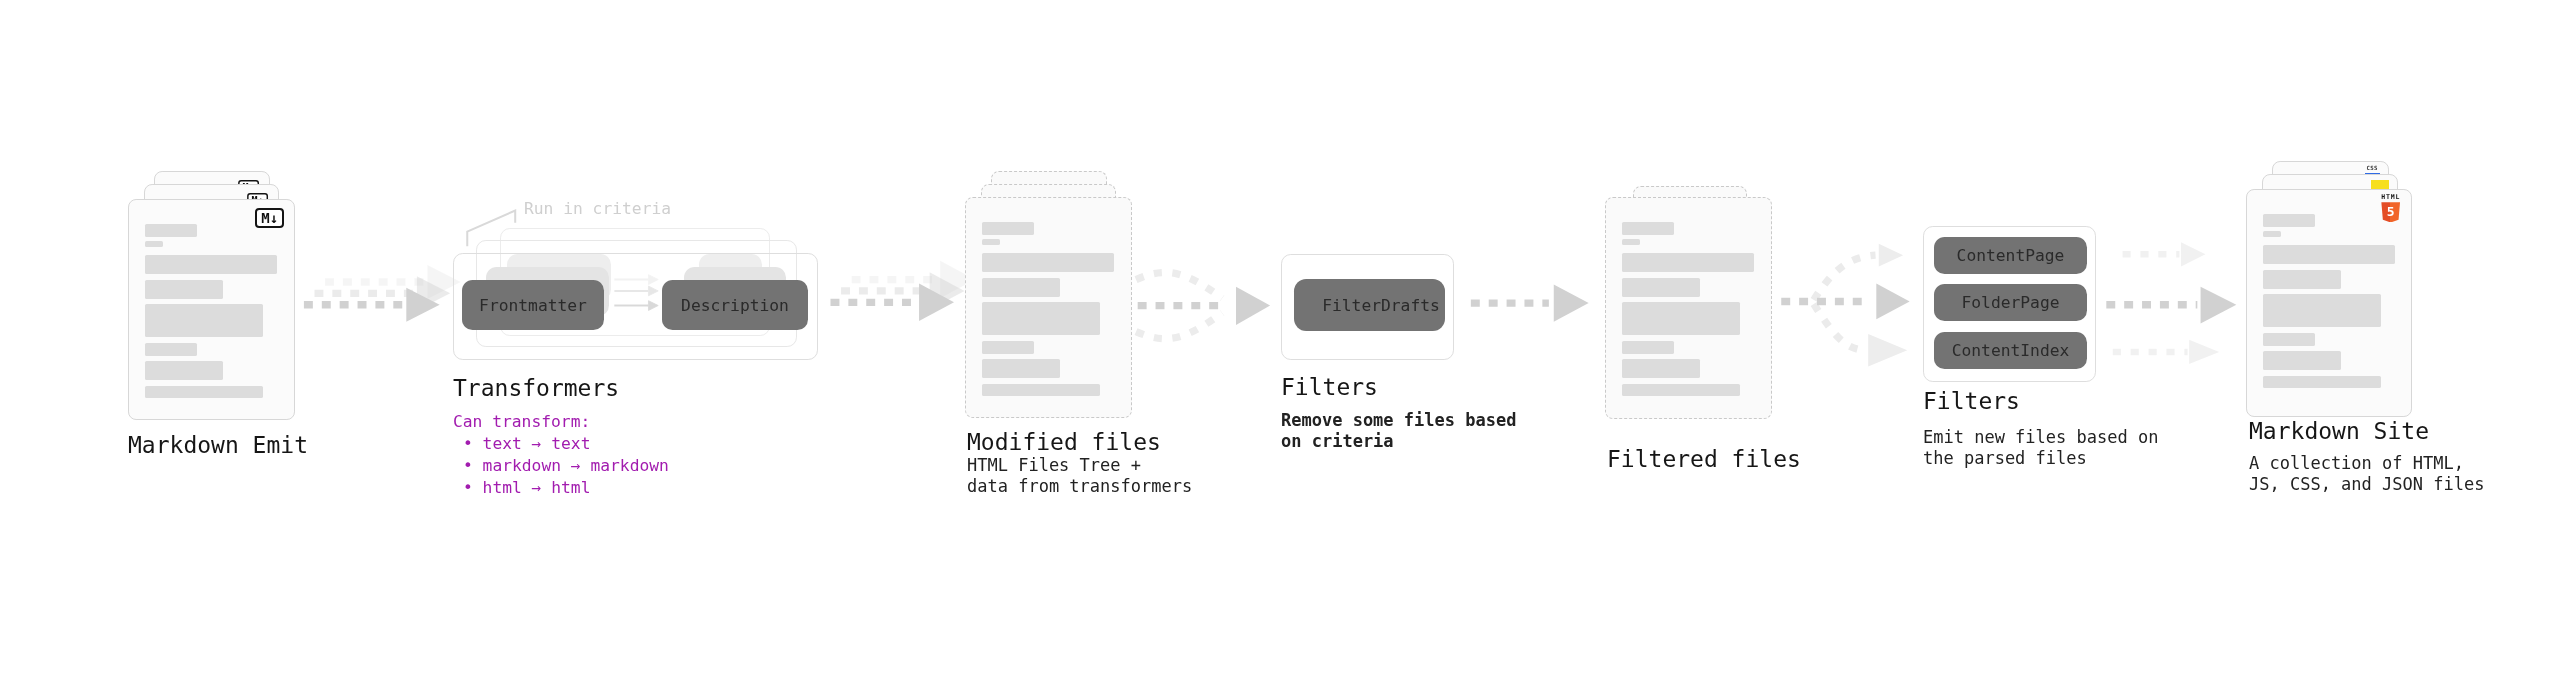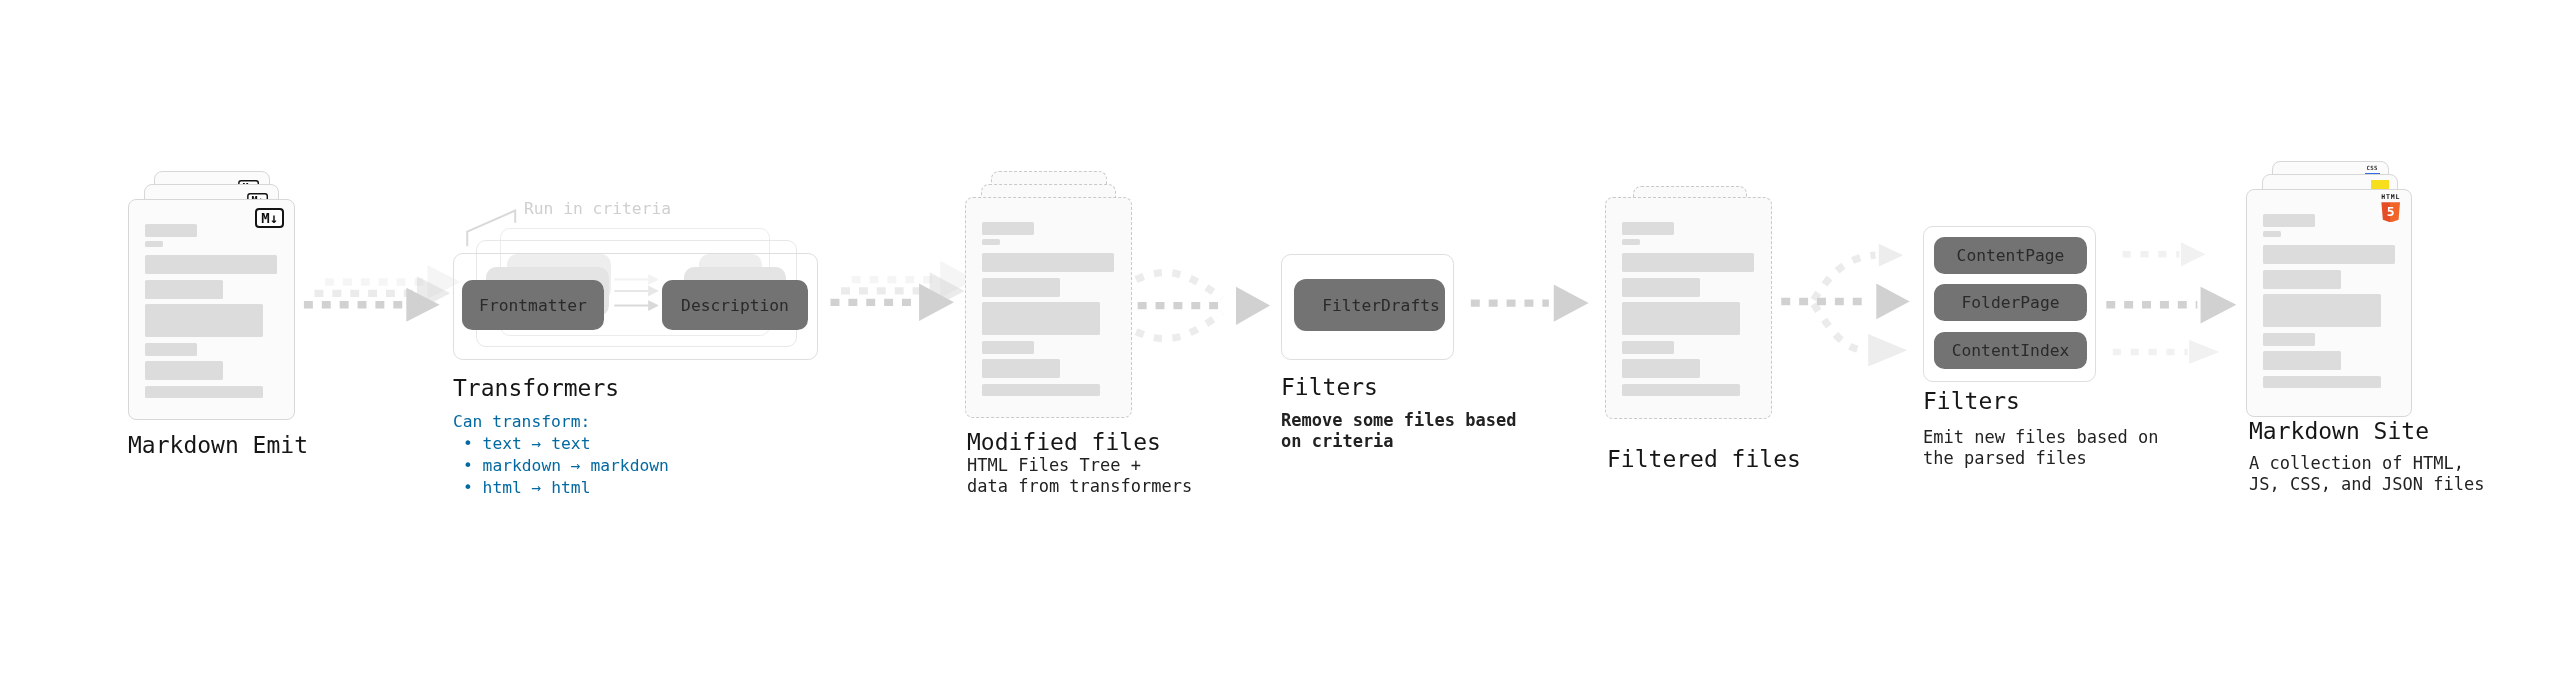--- a/index.html
+++ b/index.html
@@ -15,21 +15,21 @@
   .mbadge{position:absolute;right:9.8px;top:8.1px;background:#ffffff;border:2.4px solid #141414;border-radius:4.1px;
           font-weight:bold;font-size:14px;line-height:16.3px;padding:0 4.1px;color:#111;}
   .mbadge.sm{transform:scale(.72);transform-origin:top right;}
   
   .obox{position:absolute;border:1.6px solid #dedede;border-radius:9.8px;box-sizing:border-box;background:transparent;}
   .pill{position:absolute;background:#737373;border-radius:10.6px;display:flex;align-items:center;justify-content:center;
         font-size:16.3px;color:#2a2a2a;box-sizing:border-box;white-space:nowrap;}
   
   .heading{position:absolute;font-size:23px;color:#161616;white-space:nowrap;}
   .caption{position:absolute;font-size:17px;line-height:21px;color:#222;white-space:pre-line;}
-  .small-caption{position:absolute;font-size:16.3px;line-height:22px;color:#0369a1;white-space:pre-line;}
+  .small-caption{position:absolute;font-size:16.3px;line-height:22px;color:#a21caf;white-space:pre-line;}
   .note{position:absolute;font-size:16.3px;color:#cfcfcf;white-space:nowrap;}
   
   .html5{position:absolute;right:9.8px;top:4.1px;width:21px;text-align:center;}
   .html5 .t{font-size:6.5px;font-weight:bold;letter-spacing:0.8px;color:#111;line-height:7.3px;}
   .html5 .shield{width:18.7px;height:20.3px;margin:0.8px auto 0;background:linear-gradient(90deg,#e44d26 50%,#f16529 50%);
                  clip-path:polygon(0 0,100% 0,92% 86%,50% 100%,8% 86%);
                  color:#fff;font-size:13px;font-weight:bold;line-height:19.5px;text-align:center;}
   .jsbadge{position:absolute;right:8.1px;top:4.9px;width:18px;height:9px;background:#f7df1e;}
   .cssbadge{position:absolute;right:8.1px;top:3.3px;text-align:center;}
   .cssbadge .t{font-size:5.7px;font-weight:bold;color:#333;line-height:6.5px;letter-spacing:0.4px;}

